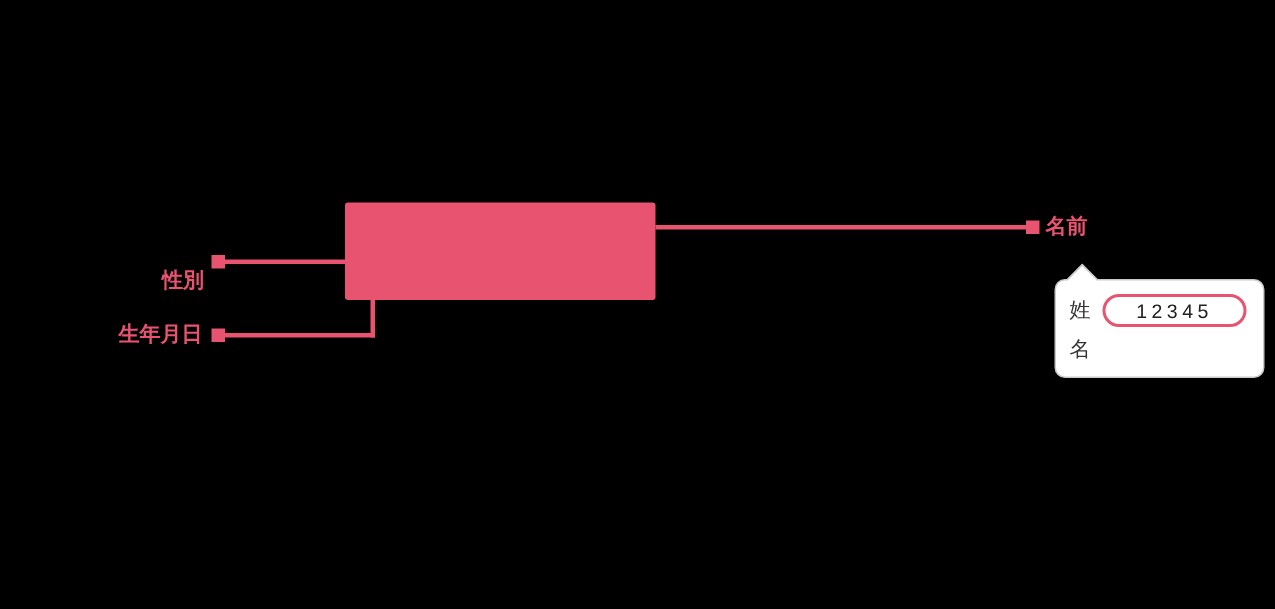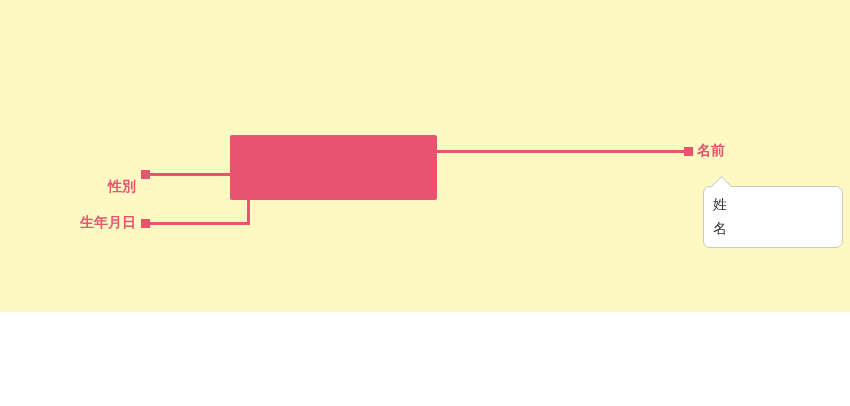--- a/index.html
+++ b/index.html
@@ -3,22 +3,22 @@
 <meta charset="utf-8">
 <style>
   :root{
     --accent:#e8536f;
     --tooltip-border:#c9c9c9;
     --ink:#333;
   }
   html,body{margin:0;padding:0;background:#fff;}
   .canvas{
     position:relative;
-    width:850px;height:312px;
-    background:#fef9c3;
+    width:850px;height:406px;
+    background:#000000;
     font-family:"Liberation Sans","DejaVu Sans",sans-serif;
     overflow:hidden;
   }
   
   .node{
     position:absolute;left:230px;top:135px;
     width:207px;height:65px;
     background:var(--accent);
     border-radius:2px;
   }
@@ -37,21 +37,21 @@
   .label{
     position:absolute;
     color:var(--accent);
     font-weight:bold;
     font-size:14px;
     line-height:15px;
     white-space:nowrap;
   }
   .label-name{left:697px;top:143px;}
   .label-gender{left:90px;top:167px;width:46px;text-align:right;margin-top:12px;}
-  .label-birthdate{left:68px;top:215px;width:68px;text-align:right;}
+  .label-birthdate{left:79px;top:215px;width:68px;}
   
   .tooltip{
     position:absolute;left:703px;top:186px;
     width:140px;
     background:#fff;
     border:1px solid var(--tooltip-border);
     border-radius:7px;
     padding:9px 9px;
     box-sizing:border-box;
   }
@@ -107,19 +107,20 @@
 
   <div class="line line-down"></div>
   <div class="line line-bottom"></div>
   <div class="marker marker-bottom"></div>
   <div class="label label-birthdate">生年月日</div>
 
   <div class="tooltip">
     <div class="caret"></div>
     <div class="row">
       <span class="field-label">姓</span>
+      <input class="pill surname" type="text" value="12345" style="">
     </div>
     <div class="row">
       <span class="field-label">名</span>
     </div>
   </div>
 
 </div>
 
 </body></html>

